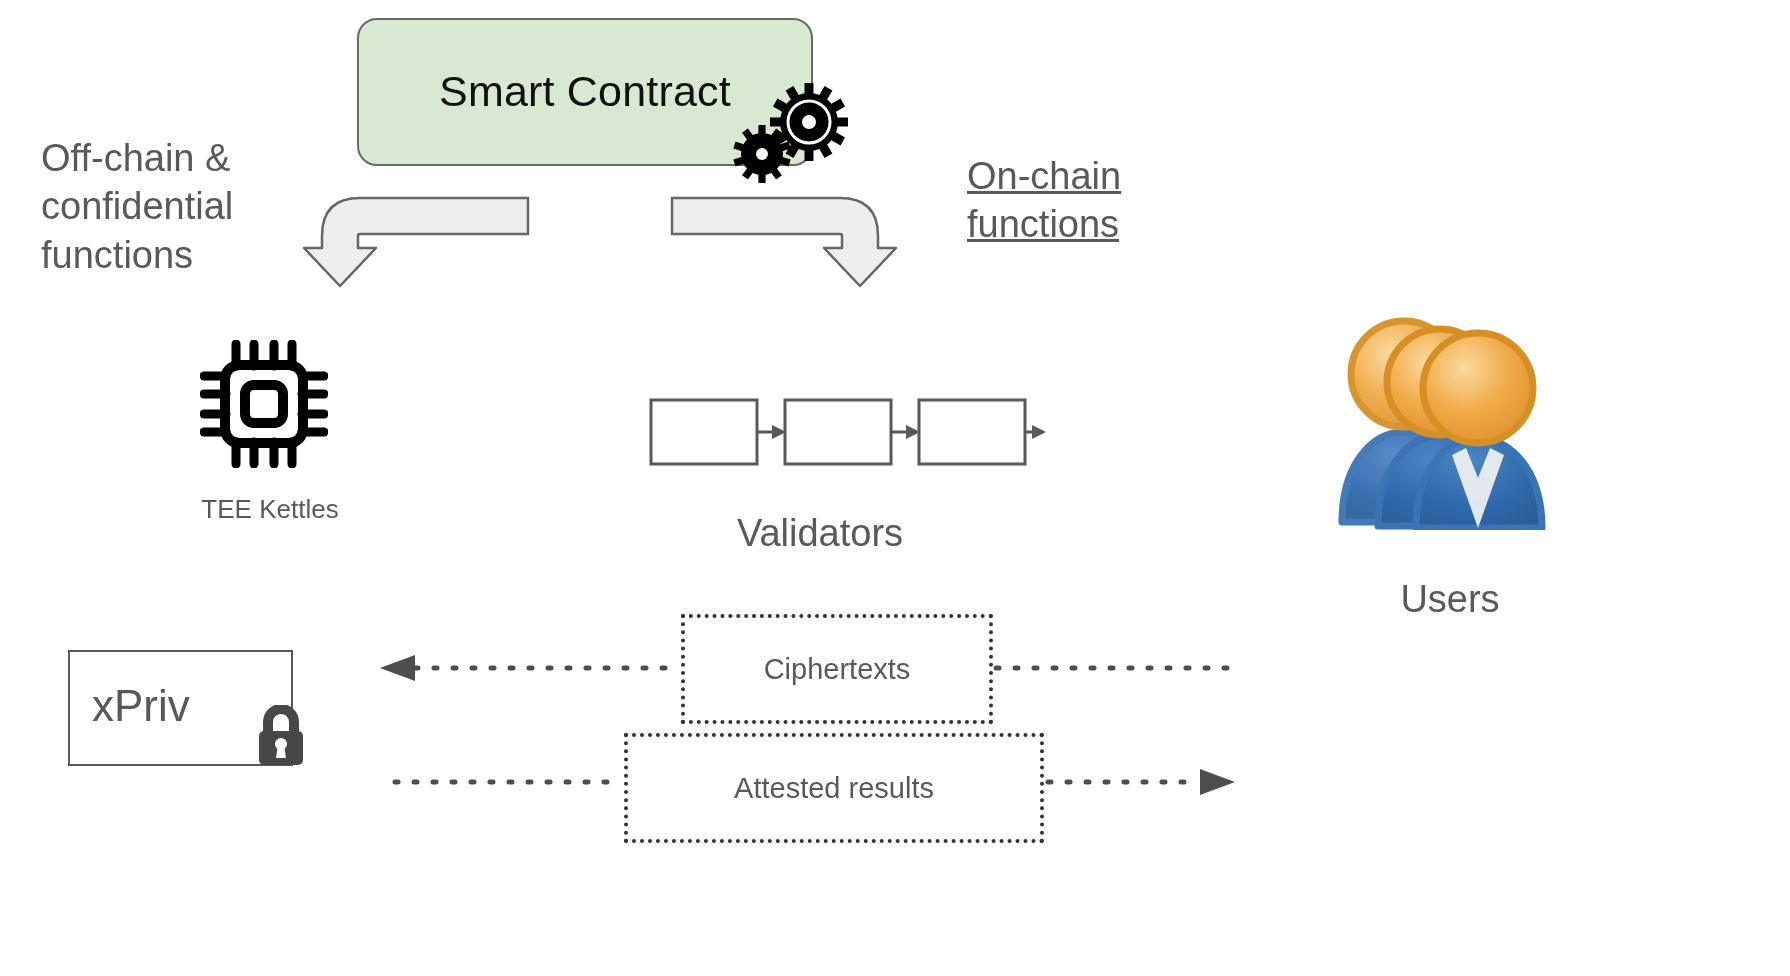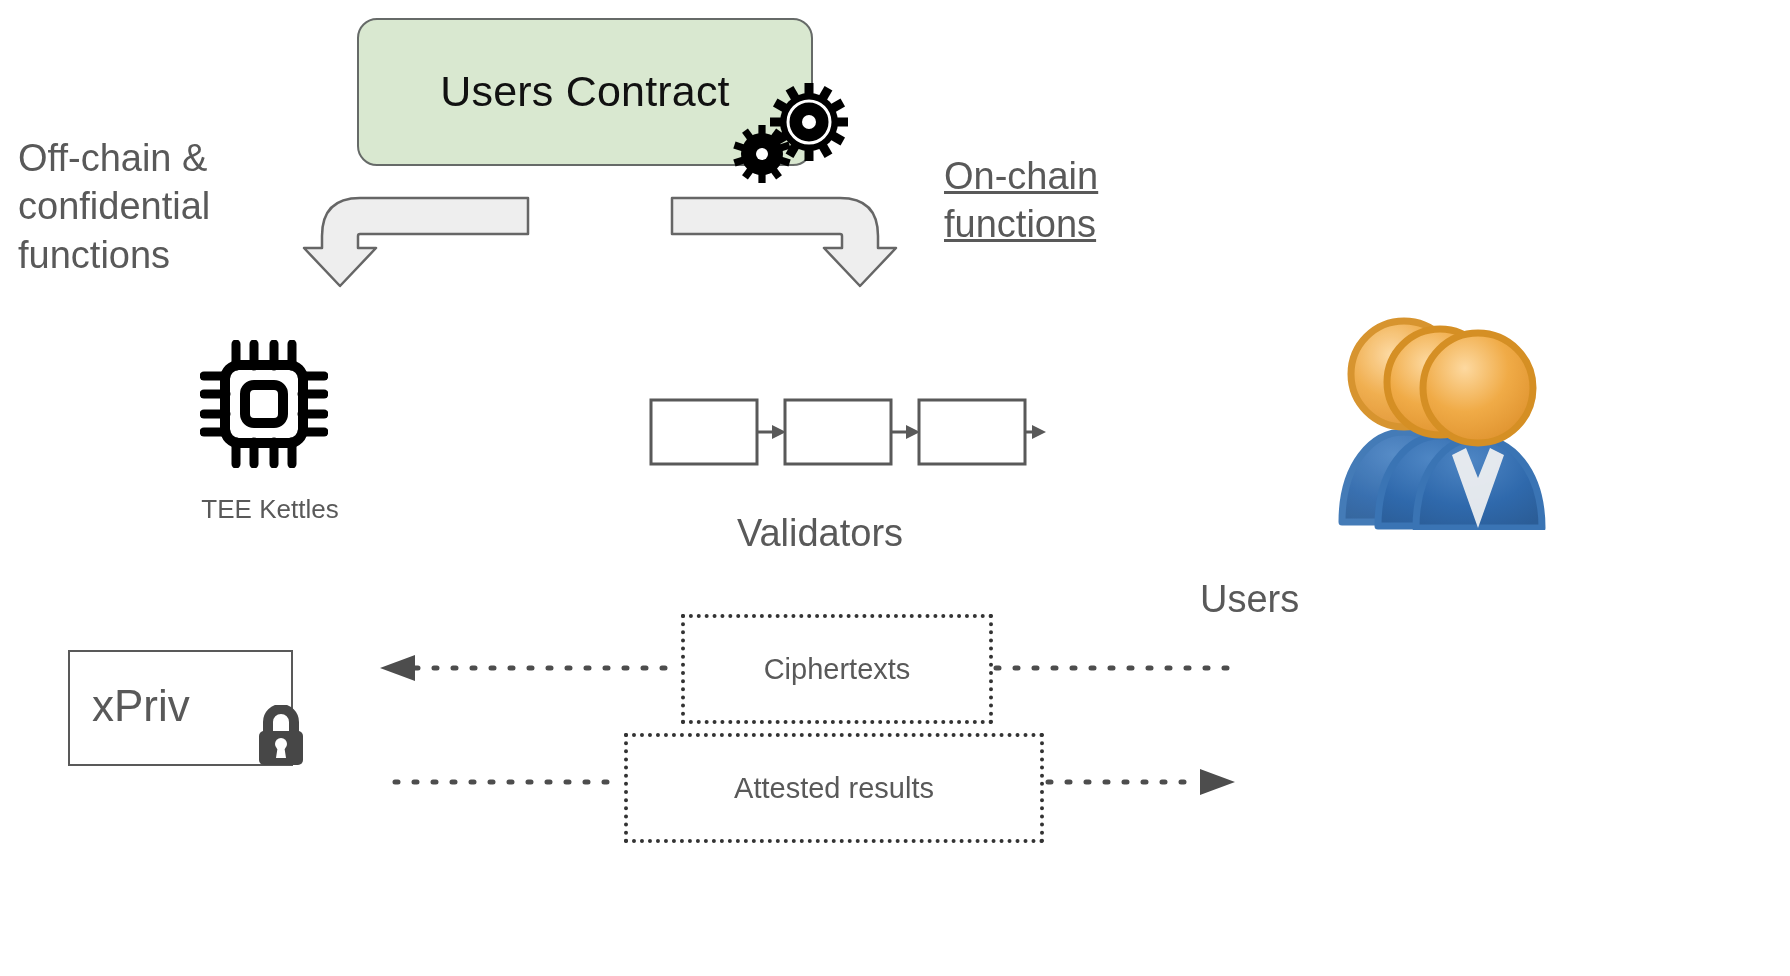--- a/index.html
+++ b/index.html
@@ -42,20 +42,21 @@
   }
 
   
   #gears { left: 727px; top: 82px; width: 130px; height: 110px; }
 
   
   .side-label {
     color: #595959;
     font-size: 38px;
     line-height: 1.27;
+    margin-left: 23px;
   }
   #offchain-label { left: 18px; top: 134px; width: 300px; }
   #onchain-label  { left: 944px; top: 152px; width: 330px; text-decoration: underline; }
 
   
   #arrow-left-block  { left: 300px; top: 186px; width: 240px; height: 110px; }
   #arrow-right-block { left: 660px; top: 186px; width: 240px; height: 110px; }
 
   
   #tee-chip-icon { left: 200px; top: 340px; width: 128px; height: 128px; }
@@ -72,21 +73,21 @@
     left: 620px; top: 512px; width: 400px;
     text-align: center;
     color: #595959;
     font-size: 38px;
   }
 
   
   #users-icon { left: 1330px; top: 300px; width: 240px; height: 230px; }
   #users-label {
     left: 1200px; top: 578px; width: 500px;
-    text-align: left;
+    text-align: center;
     color: #595959;
     font-size: 38px;
   }
 
   
   #xpriv-box {
     left: 68px; top: 650px;
     width: 225px; height: 116px;
     border: 2px solid #595959;
     box-sizing: border-box;
@@ -127,21 +128,21 @@
 
   
   #dotted-lines { left: 0; top: 600px; width: 1790px; height: 280px; }
 </style>
 </head>
 <body>
 
 <div id="canvas">
 
   <div class="abs" id="smart-contract-box">
-    <div id="smart-contract-label">Users Contract</div>
+    <div id="smart-contract-label">Smart Contract</div>
   </div>
 
   <div class="abs" id="gears">
     <svg viewBox="0 0 130 110" width="130" height="110">
 
       <g transform="translate(82,40)">
         <g>
           <circle cx="0" cy="0" r="29" fill="#000000"></circle>
           <g fill="#000000">
             <rect x="-4.5" y="-39" width="9" height="12"></rect>

